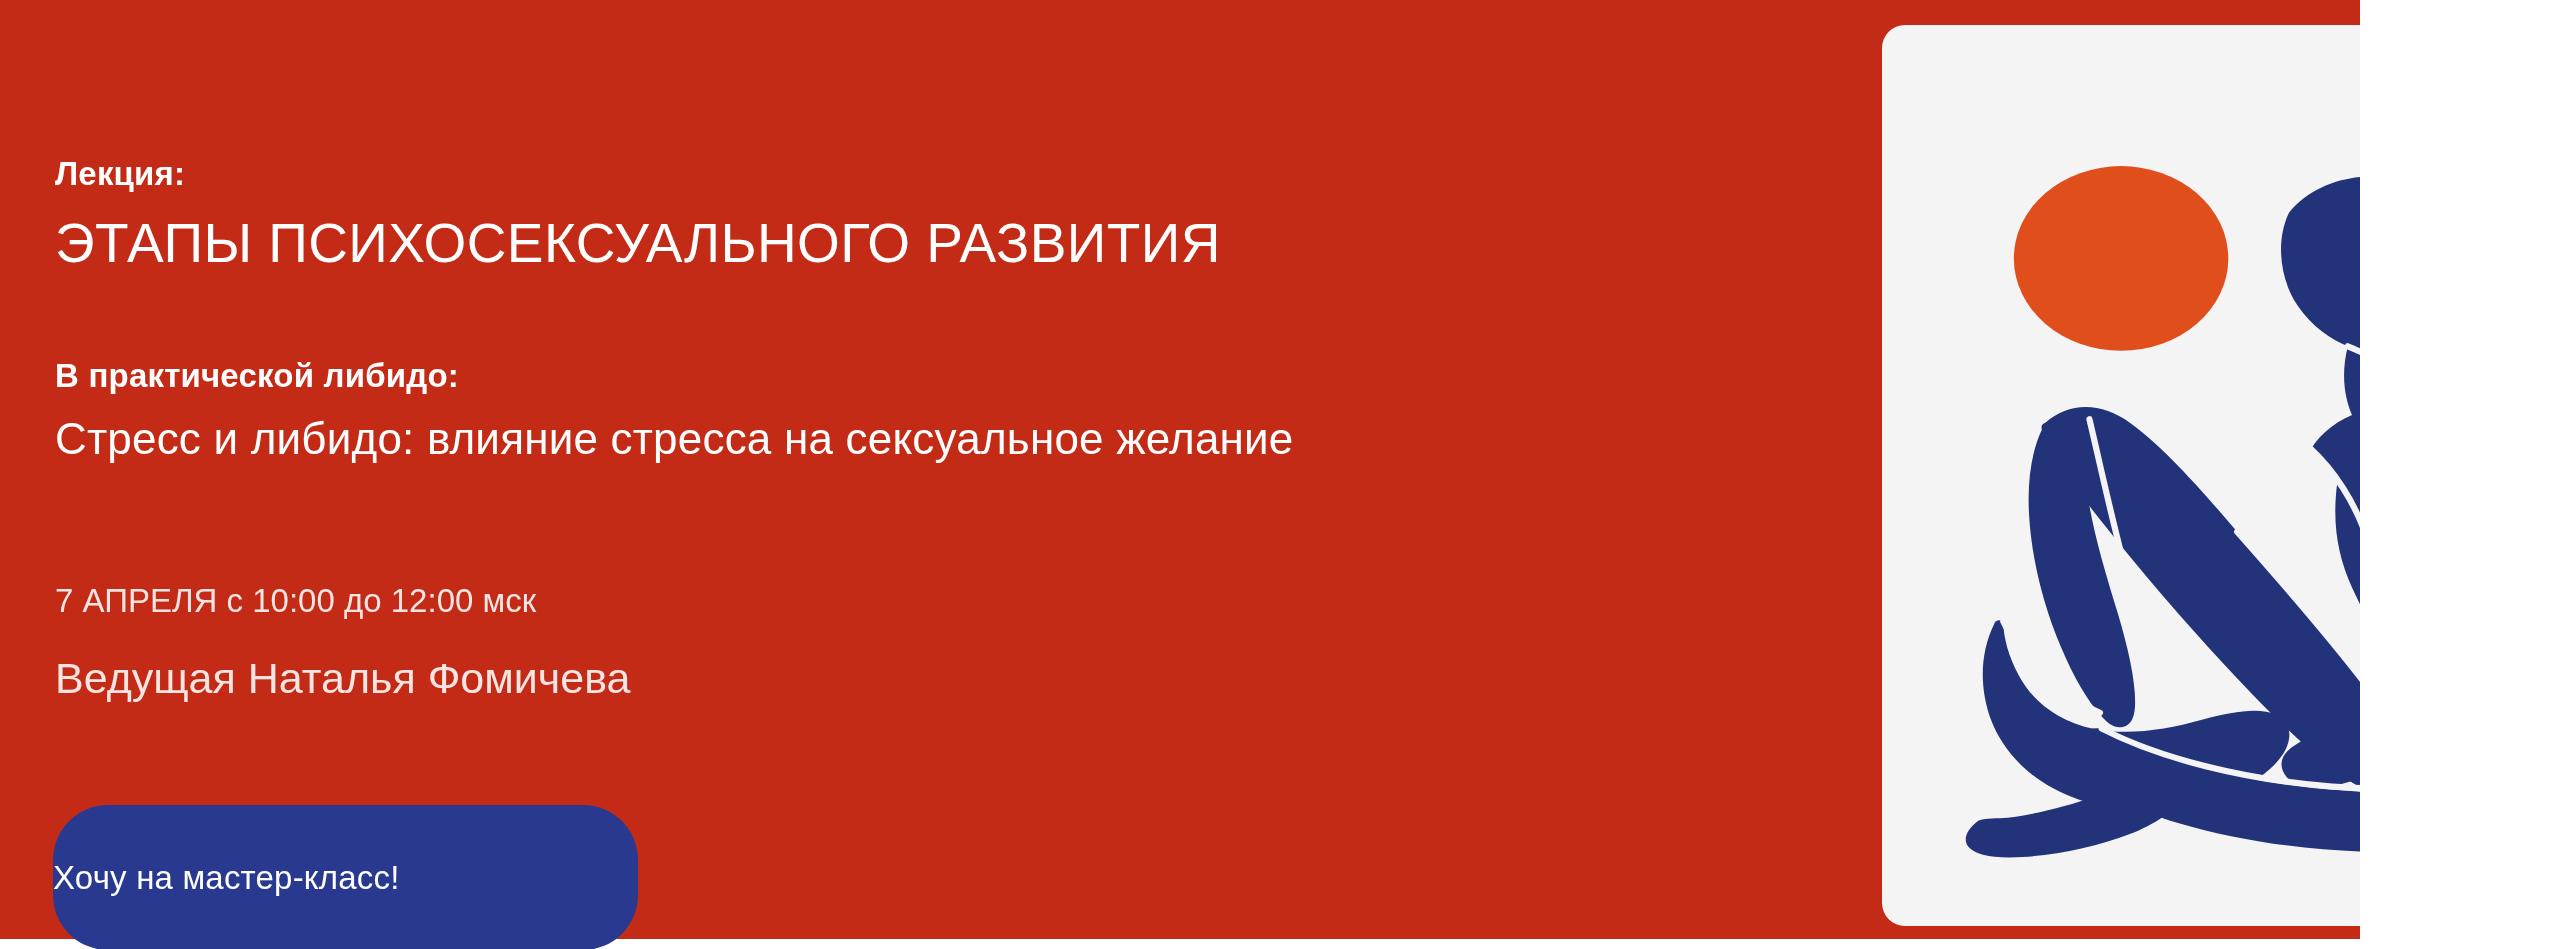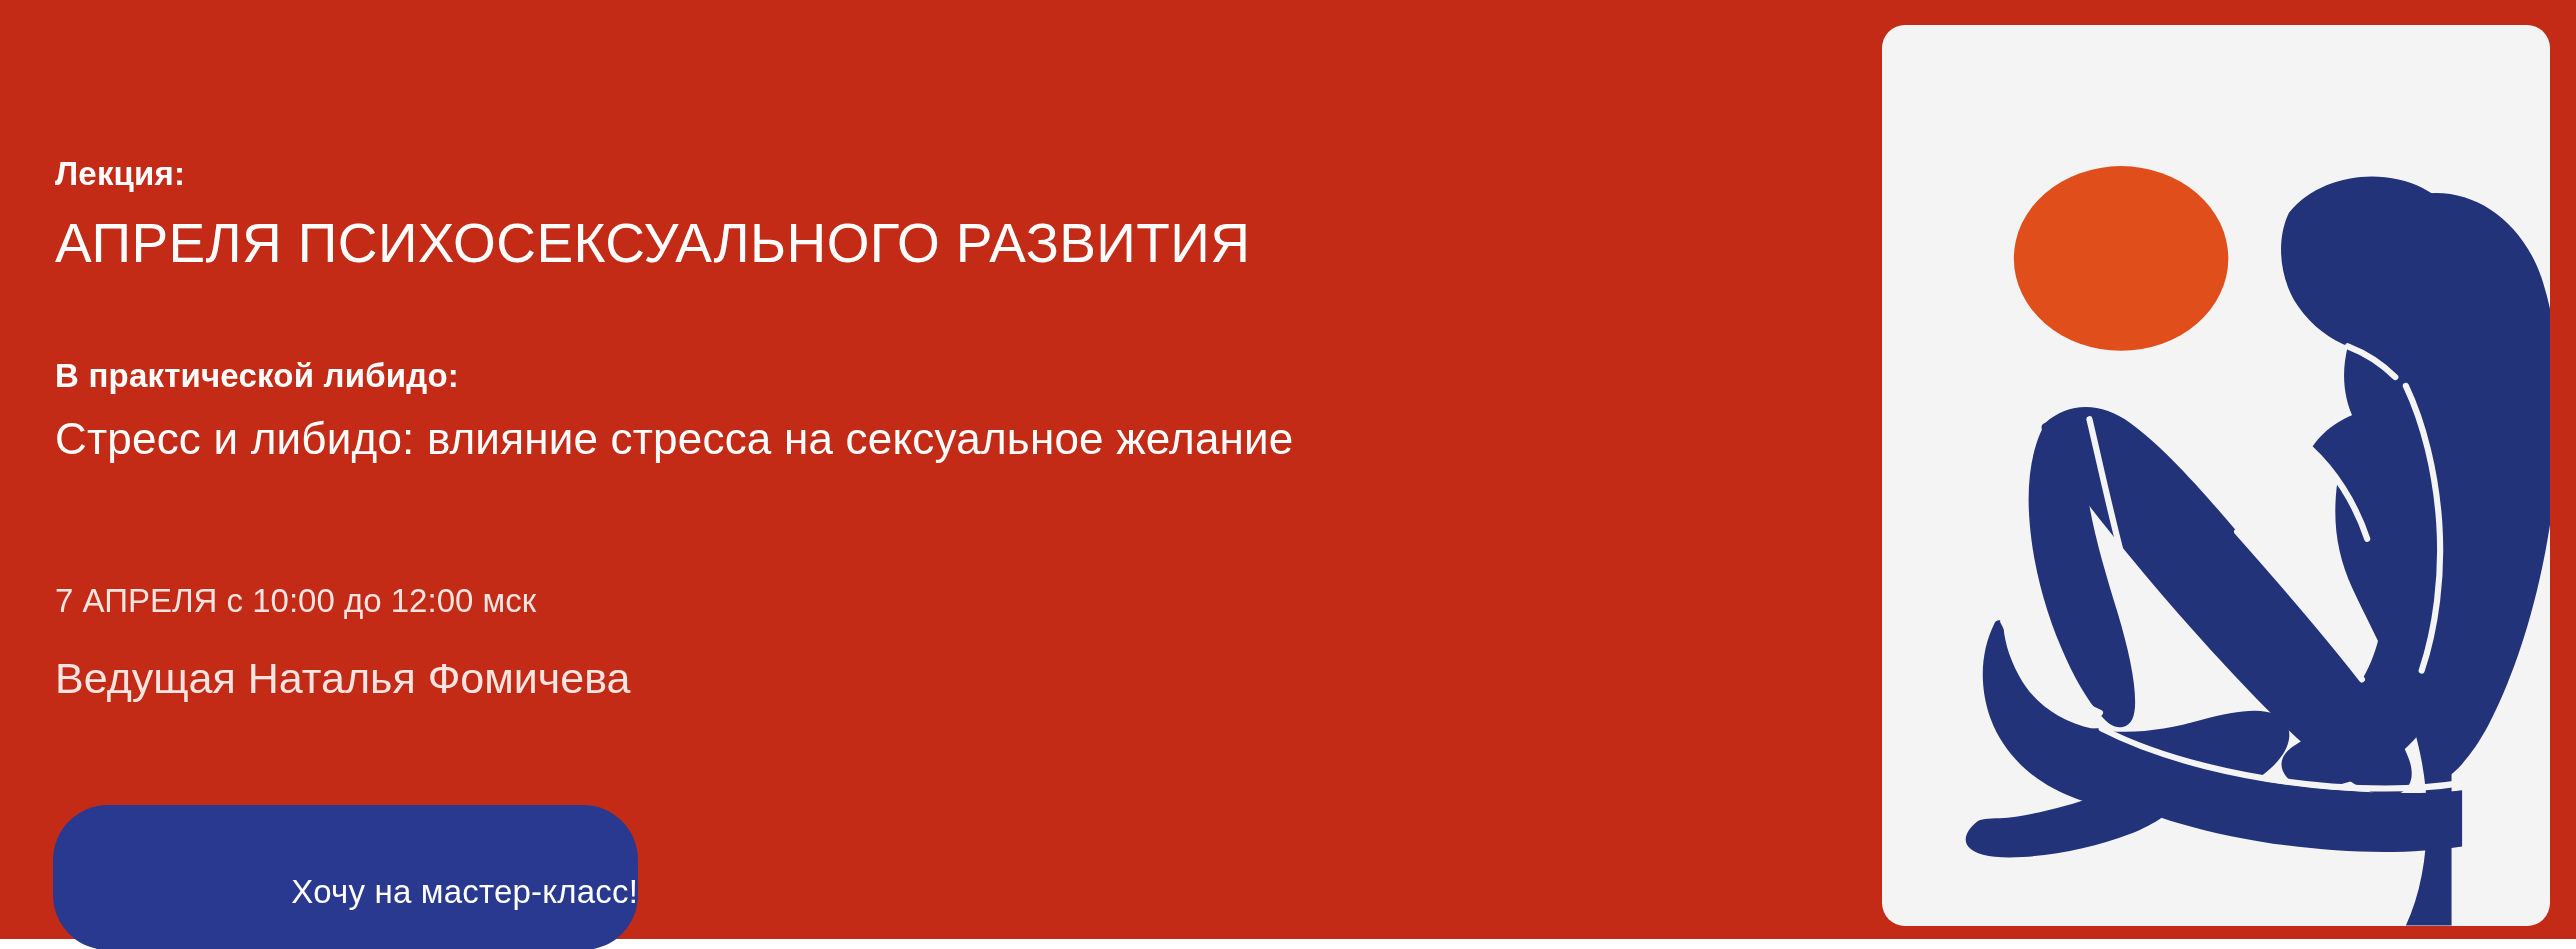--- a/index.html
+++ b/index.html
@@ -10,21 +10,21 @@
   }
   body {
     width: 2576px;
     height: 950px;
     overflow: hidden;
     font-family: "Liberation Sans", "DejaVu Sans", sans-serif;
   }
 
   #banner {
     position: relative;
-    width: 2576px;
+    width: 2360px;
     height: 950px;
     background: #4c1d95;
     overflow: hidden;
   }
 
   
   .red-bg {
     position: absolute;
     left: 0;
     top: 0;
@@ -126,22 +126,22 @@
     width: 585px;
     height: 145px;
     background: #2a3990;
     border: none;
     border-radius: 55px;
     color: #ffffff;
     font-family: "Liberation Sans", "DejaVu Sans", sans-serif;
     font-size: 33px;
     font-weight: 400;
     letter-spacing: 0.2px;
-    text-align: right;
-    padding: 14px 0 30px 0;
+    text-align: left;
+    padding: 0 0 30px 0;
     box-sizing: border-box;
     cursor: pointer;
     line-height: 145px;
     white-space: nowrap;
   }
 
   
   .illus-card {
     position: absolute;
     left: 1882px;
@@ -163,21 +163,21 @@
 
 <div id="banner">
 
   <div class="red-bg"></div>
   <div class="bottom-white"></div>
 
   <div class="content">
 
     <div class="eyebrow">Лекция:</div>
 
-    <div class="headline">АПРЕЛЯ ПСИХОСЕКСУАЛЬНОГО РАЗВИТИЯ</div>
+    <div class="headline">ЭТАПЫ ПСИХОСЕКСУАЛЬНОГО РАЗВИТИЯ</div>
 
     <div class="subeyebrow">В практической либидо:</div>
 
     <div class="subheadline">Стресс и либидо: влияние стресса на сексуальное желание</div>
 
     <div class="meta-date">7 АПРЕЛЯ с 10:00 до 12:00 мск</div>
 
     <div class="meta-host">Ведущая Наталья Фомичева</div>
 
   </div>

